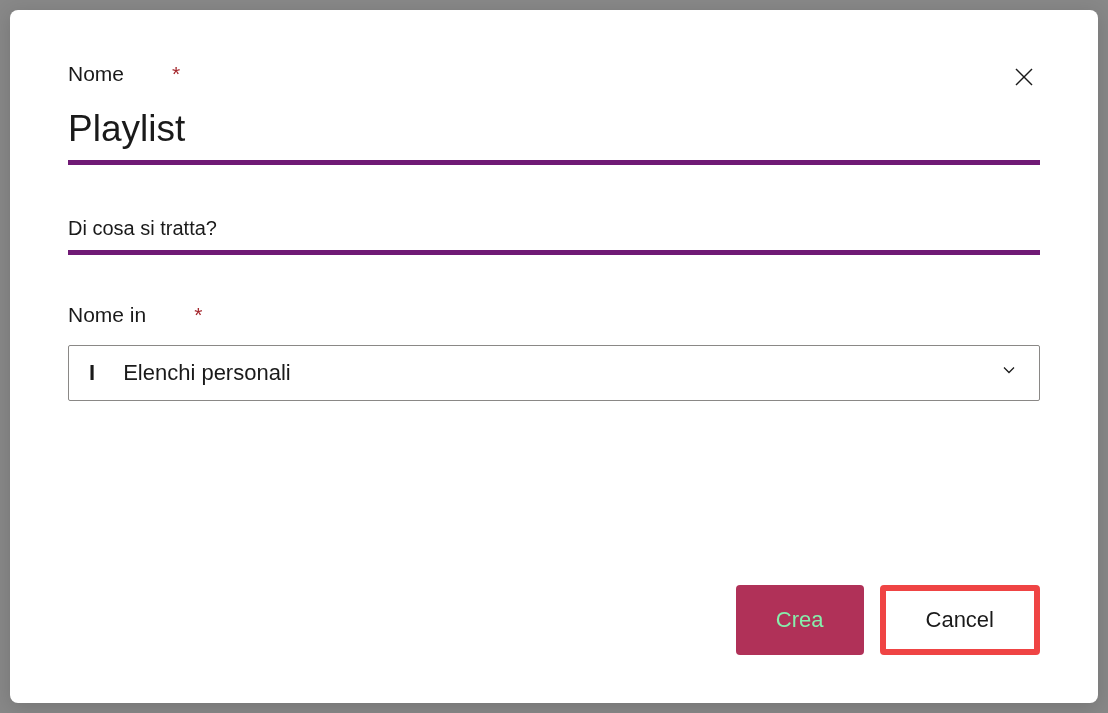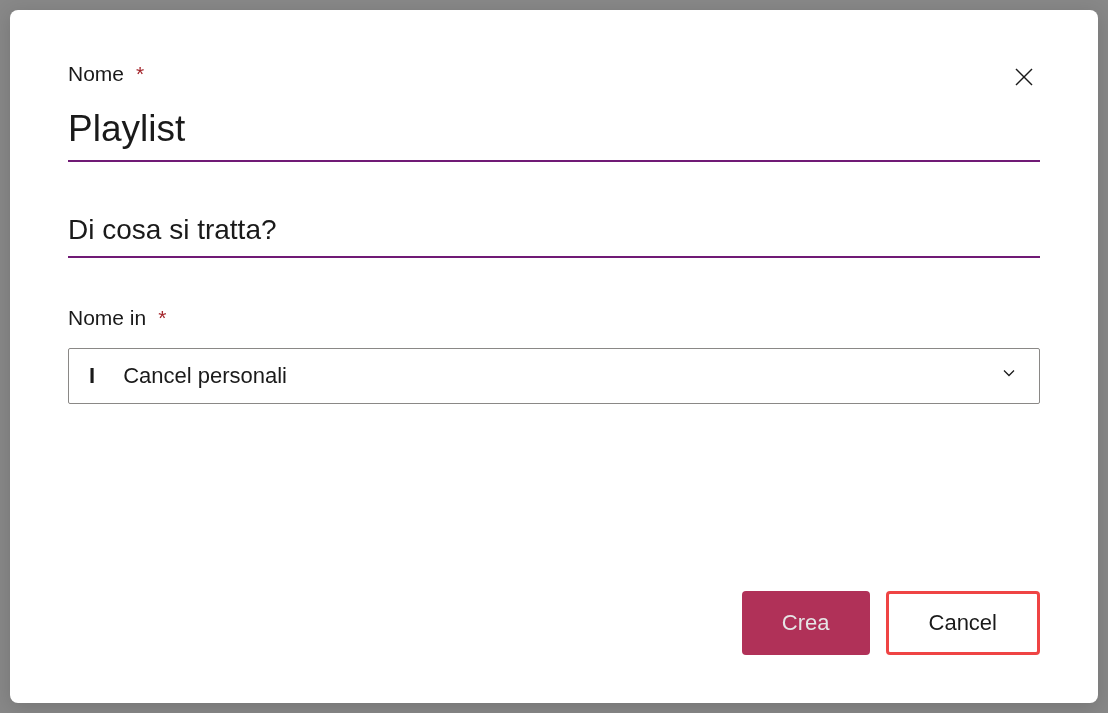--- a/index.html
+++ b/index.html
@@ -44,42 +44,43 @@
     }
     .field-group {
       margin-bottom: 48px;
     }
     .field-label {
       font-size: 21px;
       color: #1a1a1a;
       margin-bottom: 18px;
       display: flex;
       align-items: flex-end;
+      gap: 36px;
     }
     .required-mark {
       color: #a4262c;
       margin-left: 12px;
       font-size: 21px;
     }
     .text-input {
       width: 100%;
       border: none;
-      border-bottom: 2px solid #701a75;
+      border-bottom: 5px solid #701a75;
       font-size: 37px;
       font-weight: 400;
       padding: 4px 0 10px 0;
       outline: none;
       font-family: inherit;
       color: #1a1a1a;
     }
     .text-input.name-input {
       font-size: 37px;
     }
     .text-input.desc-input {
-      font-size: 28px;
+      font-size: 20px;
       padding: 4px 0 10px 0;
     }
     .text-input::placeholder {
       color: #1a1a1a;
     }
     .dropdown-field {
       width: 100%;
       border: 1px solid #8a8886;
       border-radius: 2px;
       padding: 14px 20px;
@@ -118,26 +119,26 @@
     .btn {
       padding: 16px 40px;
       font-size: 22px;
       border-radius: 4px;
       cursor: pointer;
       font-family: inherit;
       border: none;
     }
     .btn-primary {
       background: #b03158;
-      color: #e5e5e5;
+      color: #86efac;
     }
     .btn-secondary {
       background: #fff;
       color: #1a1a1a;
-      border: 3px solid #ef4444;
+      border: 6px solid #ef4444;
     }
   </style>
 </head>
 <body>
 
 <div class="dialog">
 
   <button class="close-btn">
     <span>
       <svg viewBox="0 0 24 24" fill="none" stroke="#1a1a1a" stroke-width="1.5">
@@ -160,21 +161,21 @@
   </div>
 
   <div class="field-group">
     <div class="field-label">
       <span>Nome in</span>
       <span class="required-mark">*</span>
     </div>
     <div class="dropdown-field">
       <div class="dropdown-left">
         <span class="dropdown-prefix">I</span>
-        <span class="dropdown-value">Cancel personali</span>
+        <span class="dropdown-value">Elenchi personali</span>
       </div>
       <span class="dropdown-chevron">
         <svg viewBox="0 0 24 24" fill="none" stroke="#1a1a1a" stroke-width="1.5">
           <polyline points="6 9 12 15 18 9"></polyline>
         </svg>
       </span>
     </div>
   </div>
 
   <div class="button-row">

